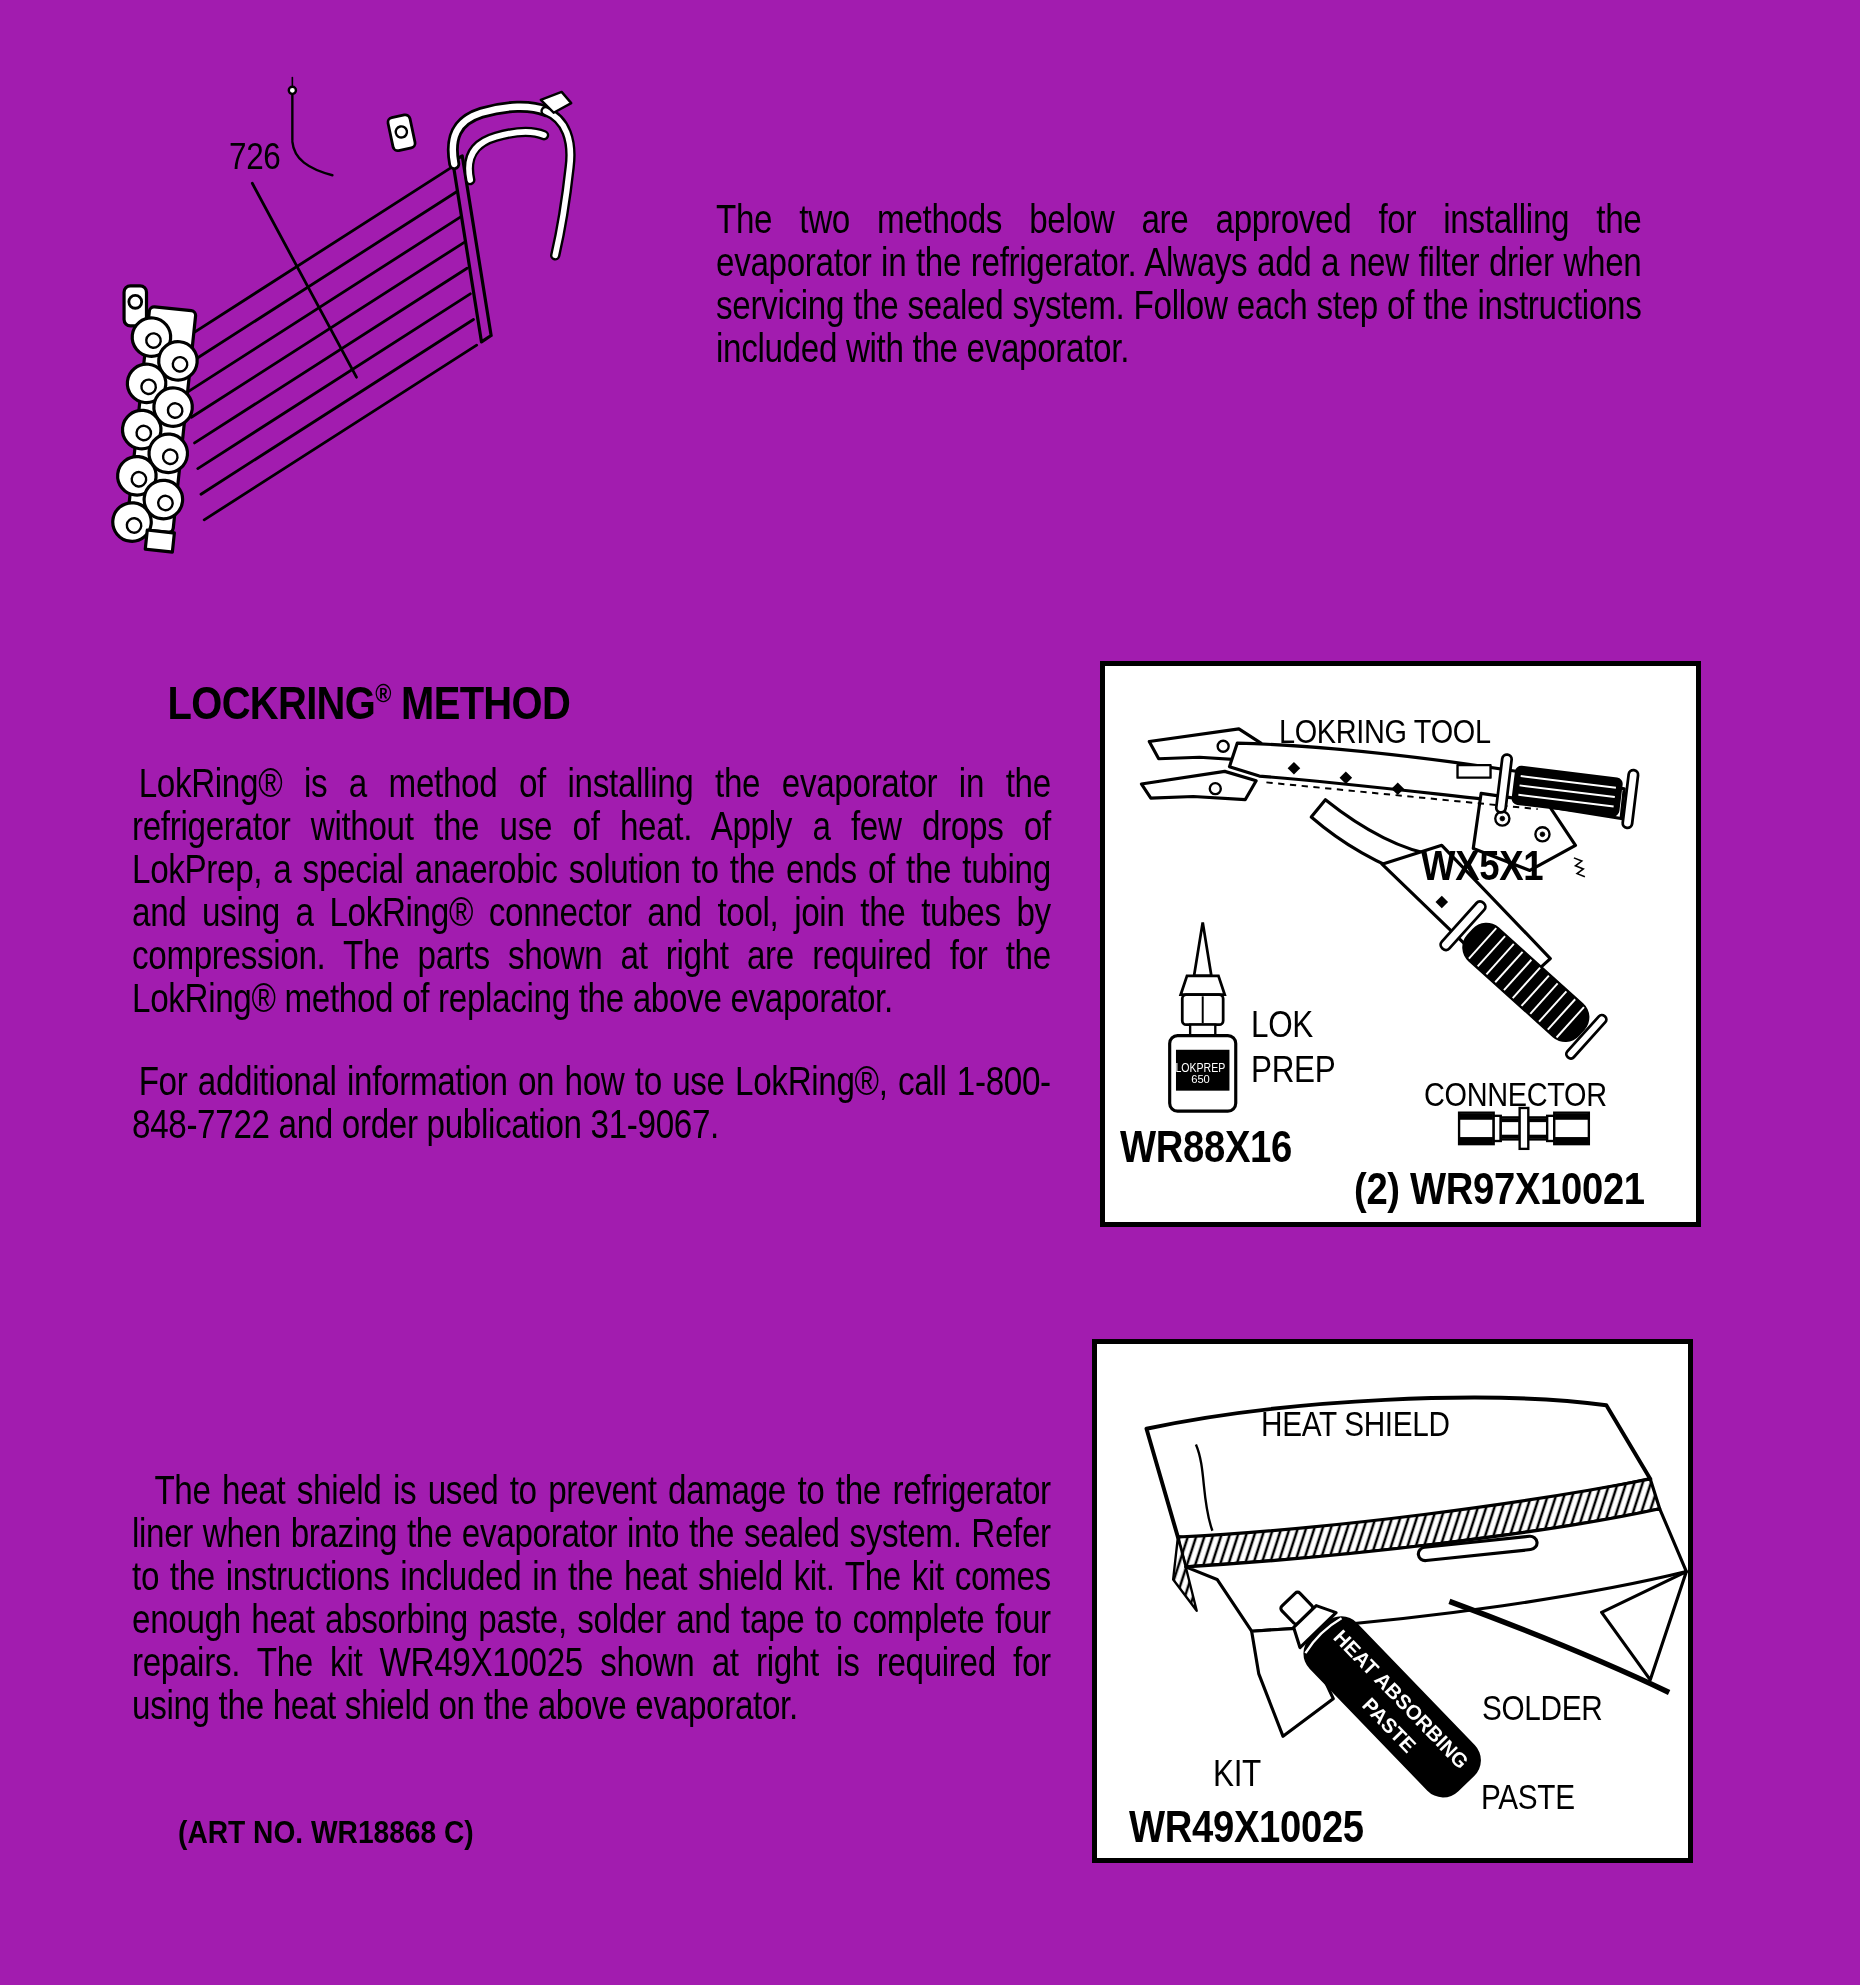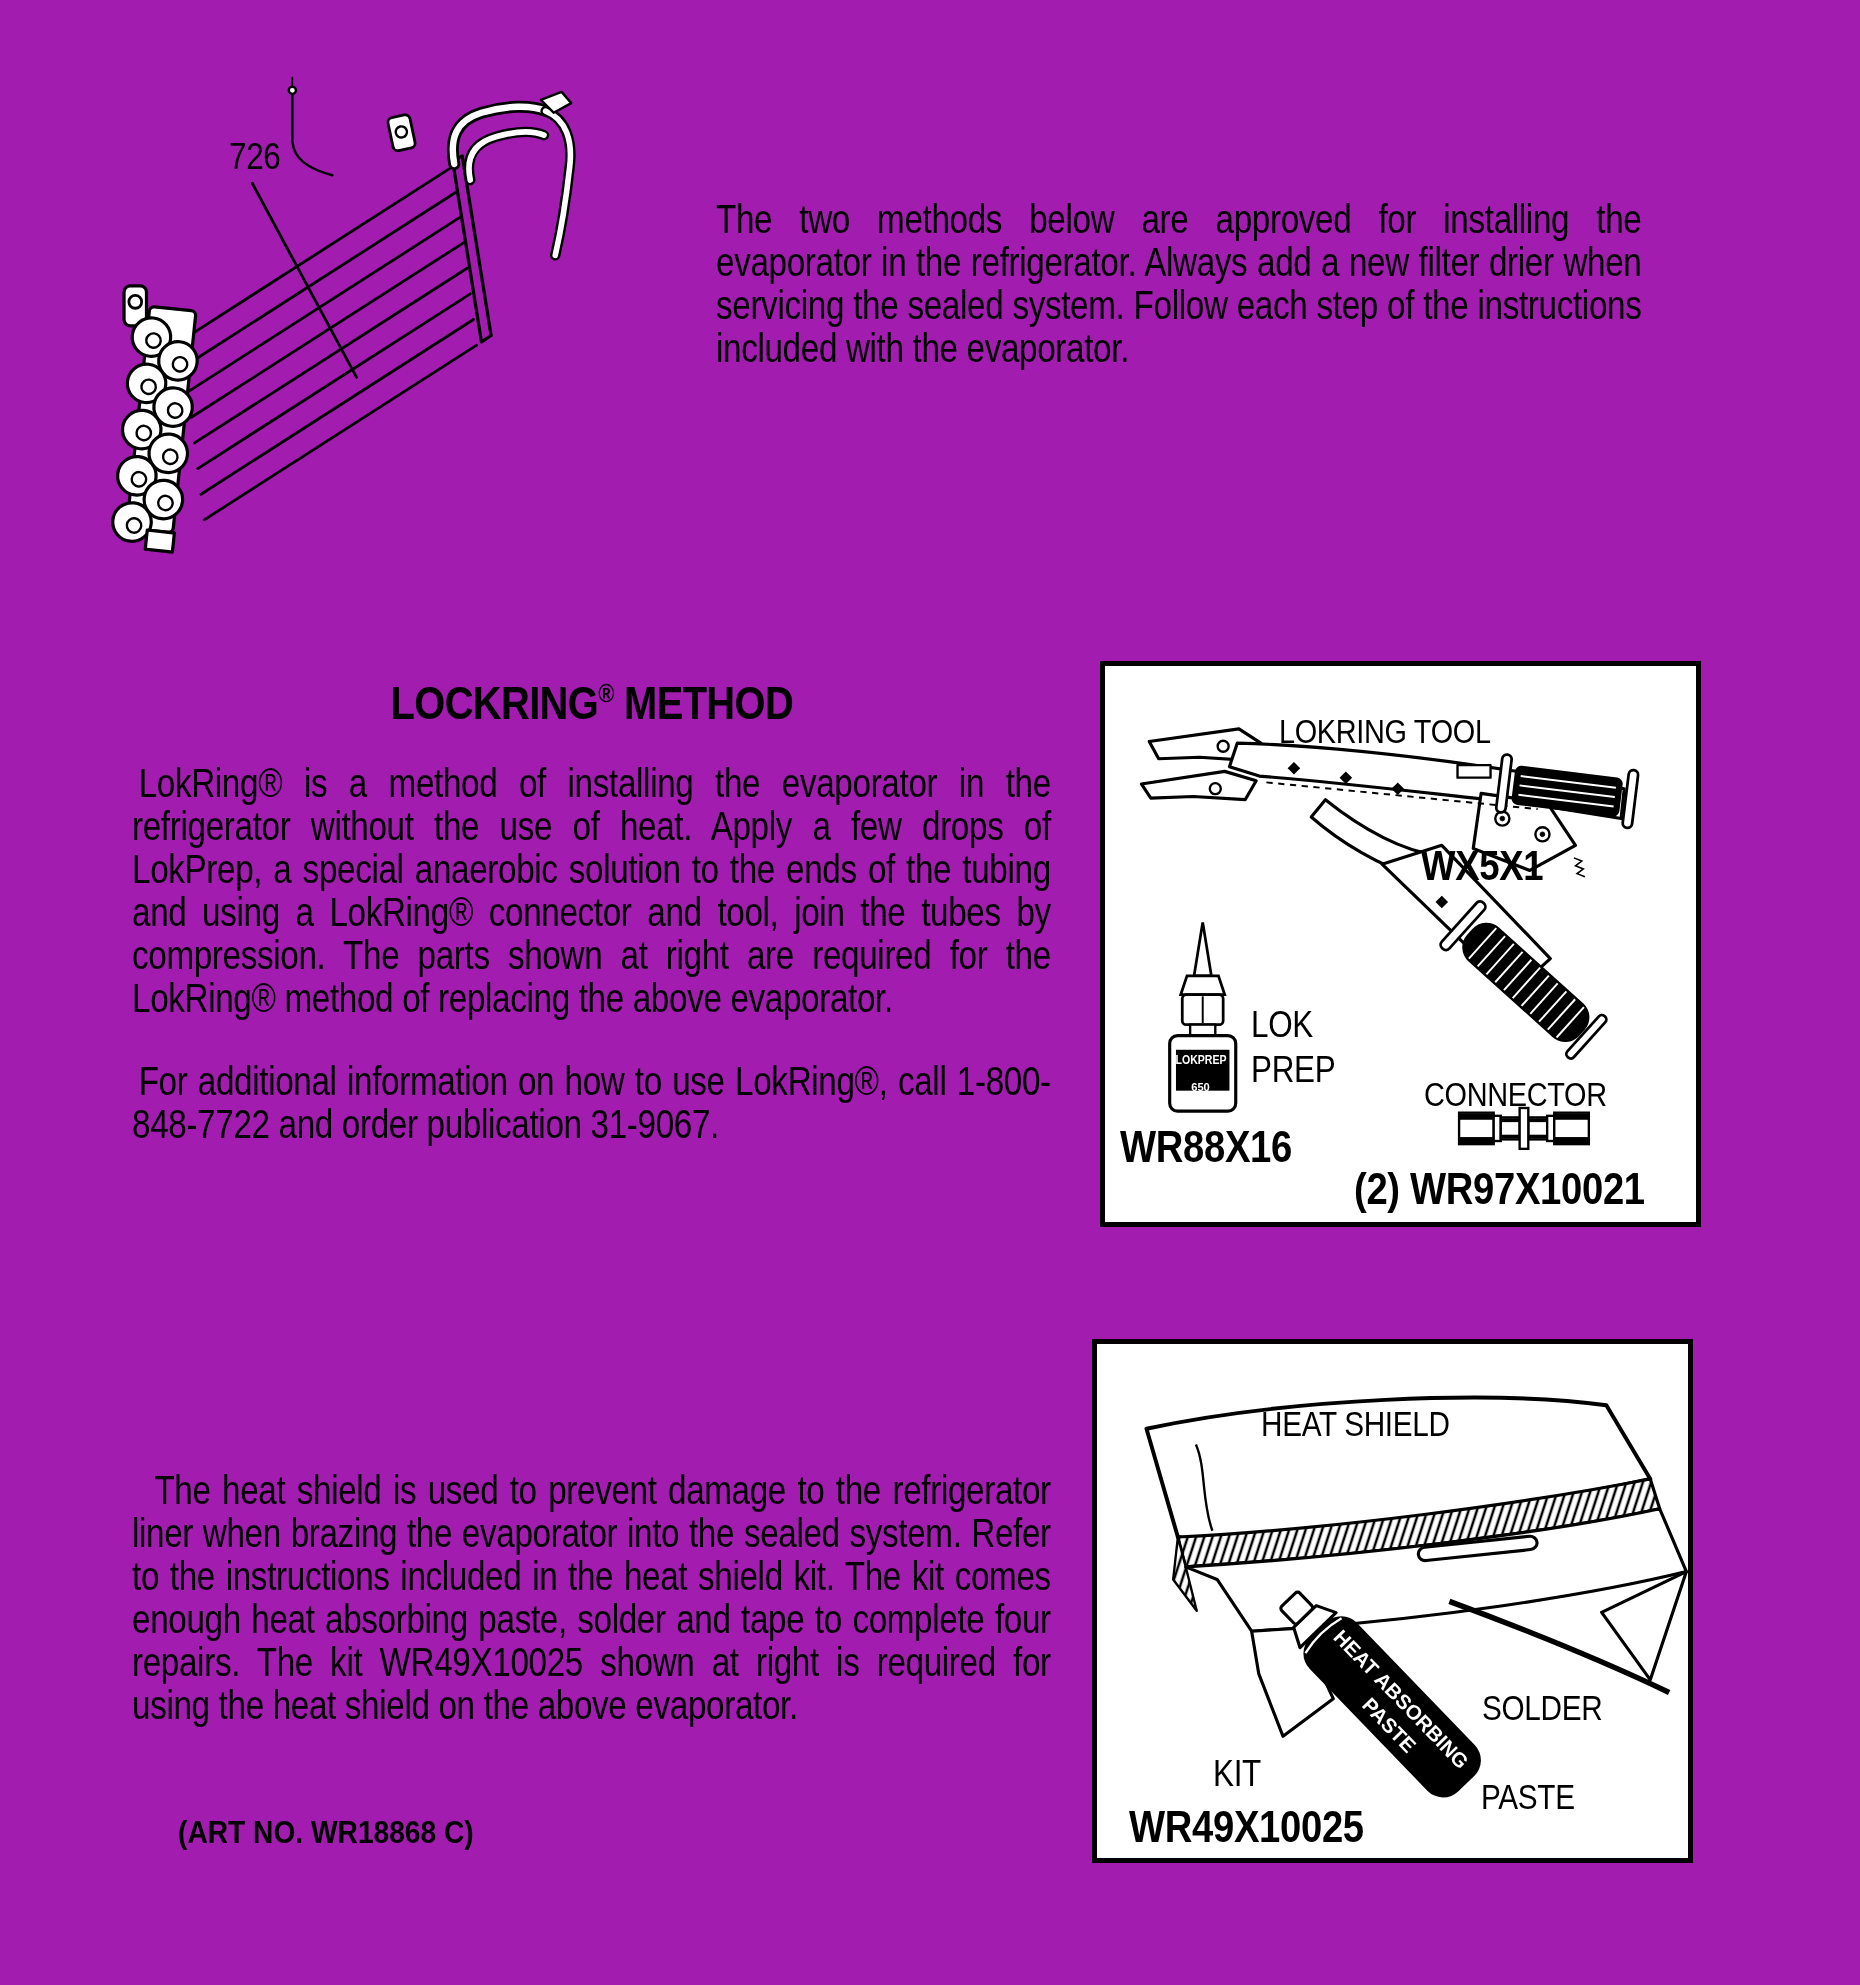--- a/index.html
+++ b/index.html
@@ -2,30 +2,30 @@
 <html style="font-size:13px"><head>
 <meta charset="utf-8">
 <style>
   html,body{margin:0;padding:0;background:#888;}
   .page{position:relative;width:1861px;height:1985px;background:#a21caf;overflow:hidden;
         font-family:"Liberation Sans",sans-serif;color:#000;}
   .txt{position:absolute;font-family:"Liberation Sans",sans-serif;color:#000;white-space:nowrap;}
   .cond{transform:scaleX(0.85);transform-origin:0 0;letter-spacing:-0.4px;}
   .para{position:absolute;font-size:40px;line-height:43px;text-align:justify;
         transform:scaleX(0.83);transform-origin:0 0;letter-spacing:-0.4px;}
-  .heading{position:absolute;left:132px;width:919px;text-align:center;}
+  .heading{position:absolute;left:132px;width:919px;text-align:left;}
   .heading>span{display:inline-block;transform:scaleX(0.85);font-weight:bold;
         font-size:47px;letter-spacing:-0.8px;white-space:nowrap;}
   .reg{font-size:55%;vertical-align:super;}
   .bold{font-weight:bold;}
   .partbox{position:absolute;border:5.6px solid #000;background:#fff;}
   .figsvg{position:absolute;inset:0;width:100%;height:100%;}
   .bottlelabel{position:absolute;left:1173px;top:1054px;width:55px;height:40px;
-        display:flex;flex-direction:column;align-items:center;justify-content:space-between;
-        color:#fff;font-weight:bold;text-align:center;line-height:1.05;}
+        display:flex;flex-direction:column;align-items:center;justify-content:center;
+        color:#fff;font-weight:normal;text-align:center;line-height:1.05;}
   .bottlelabel .l1{font-size:12px;transform:scaleX(0.88);}
   .bottlelabel .l2{font-size:11.2px;}
 </style>
 </head>
 <body>
 
 <div class="page">
 
   <svg class="txt" style="left:92px;top:71px;" width="561" height="505" viewBox="0 0 700 630">
     <g stroke="#000" fill="none" stroke-width="3.5" stroke-linejoin="round" stroke-linecap="round">

